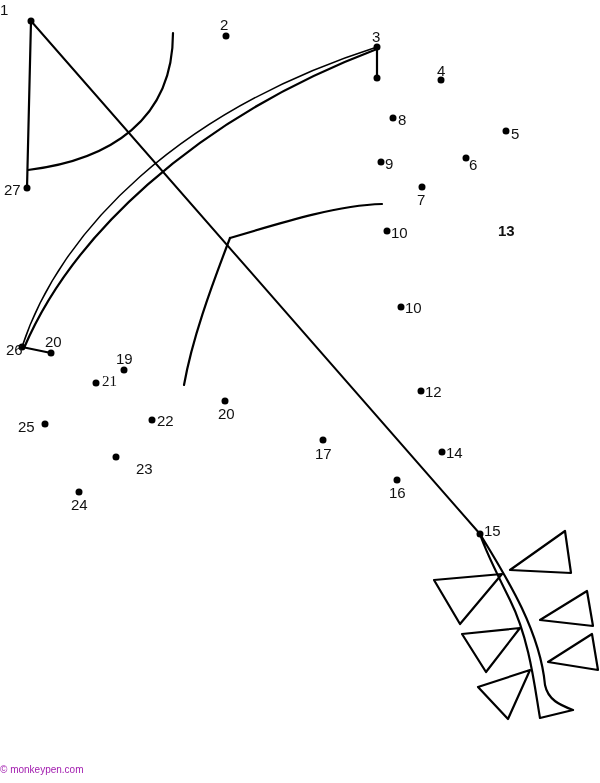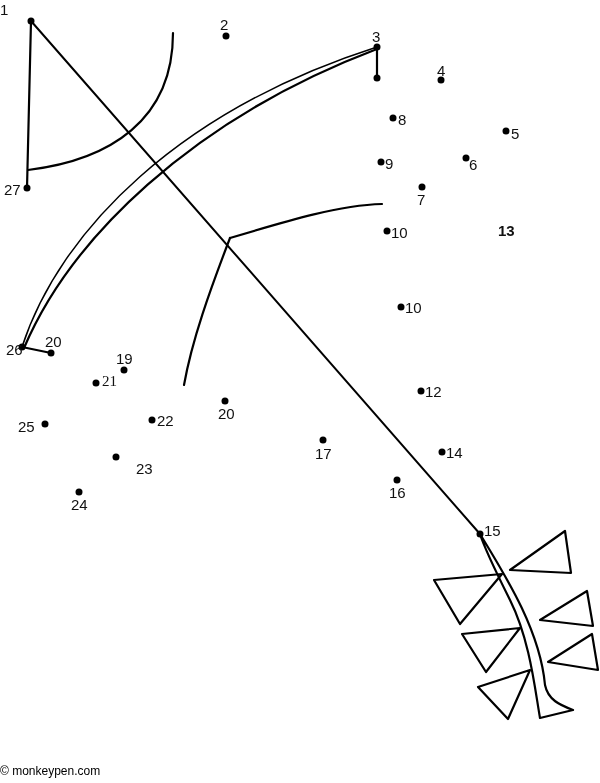--- a/index.html
+++ b/index.html
@@ -3,21 +3,21 @@
 <meta charset="utf-8">
 <style>
   html, body { margin: 0; padding: 0; background: #ffffff; }
   body { width: 600px; height: 783px; position: relative; overflow: hidden;
          font-family: "Liberation Sans", "DejaVu Sans", sans-serif; }
   #stage { position: absolute; left: 0; top: 0; width: 600px; height: 783px; }
   .dot { position: absolute; width: 7px; height: 7px; border-radius: 50%;
          background: #000; transform: translate(-50%, -50%); }
   .num { position: absolute; font-size: 15px; color: #111; line-height: 1;
          white-space: nowrap; }
-  .footer { position: absolute; left: 0; top: 764px; font-size: 12px; color: #000000; }
+  .footer { position: absolute; left: 0; top: 764px; font-size: 10px; color: #a21caf; }
 </style>
 </head>
 <body>
 
 <div id="stage">
   <svg width="600" height="783" viewBox="0 0 600 783" style="position:absolute;left:0;top:0;">
     <g fill="none" stroke="#000" stroke-linecap="round" stroke-linejoin="round">
 
       <path d="M31 21 L27 188" stroke-width="2.2"></path>
 

